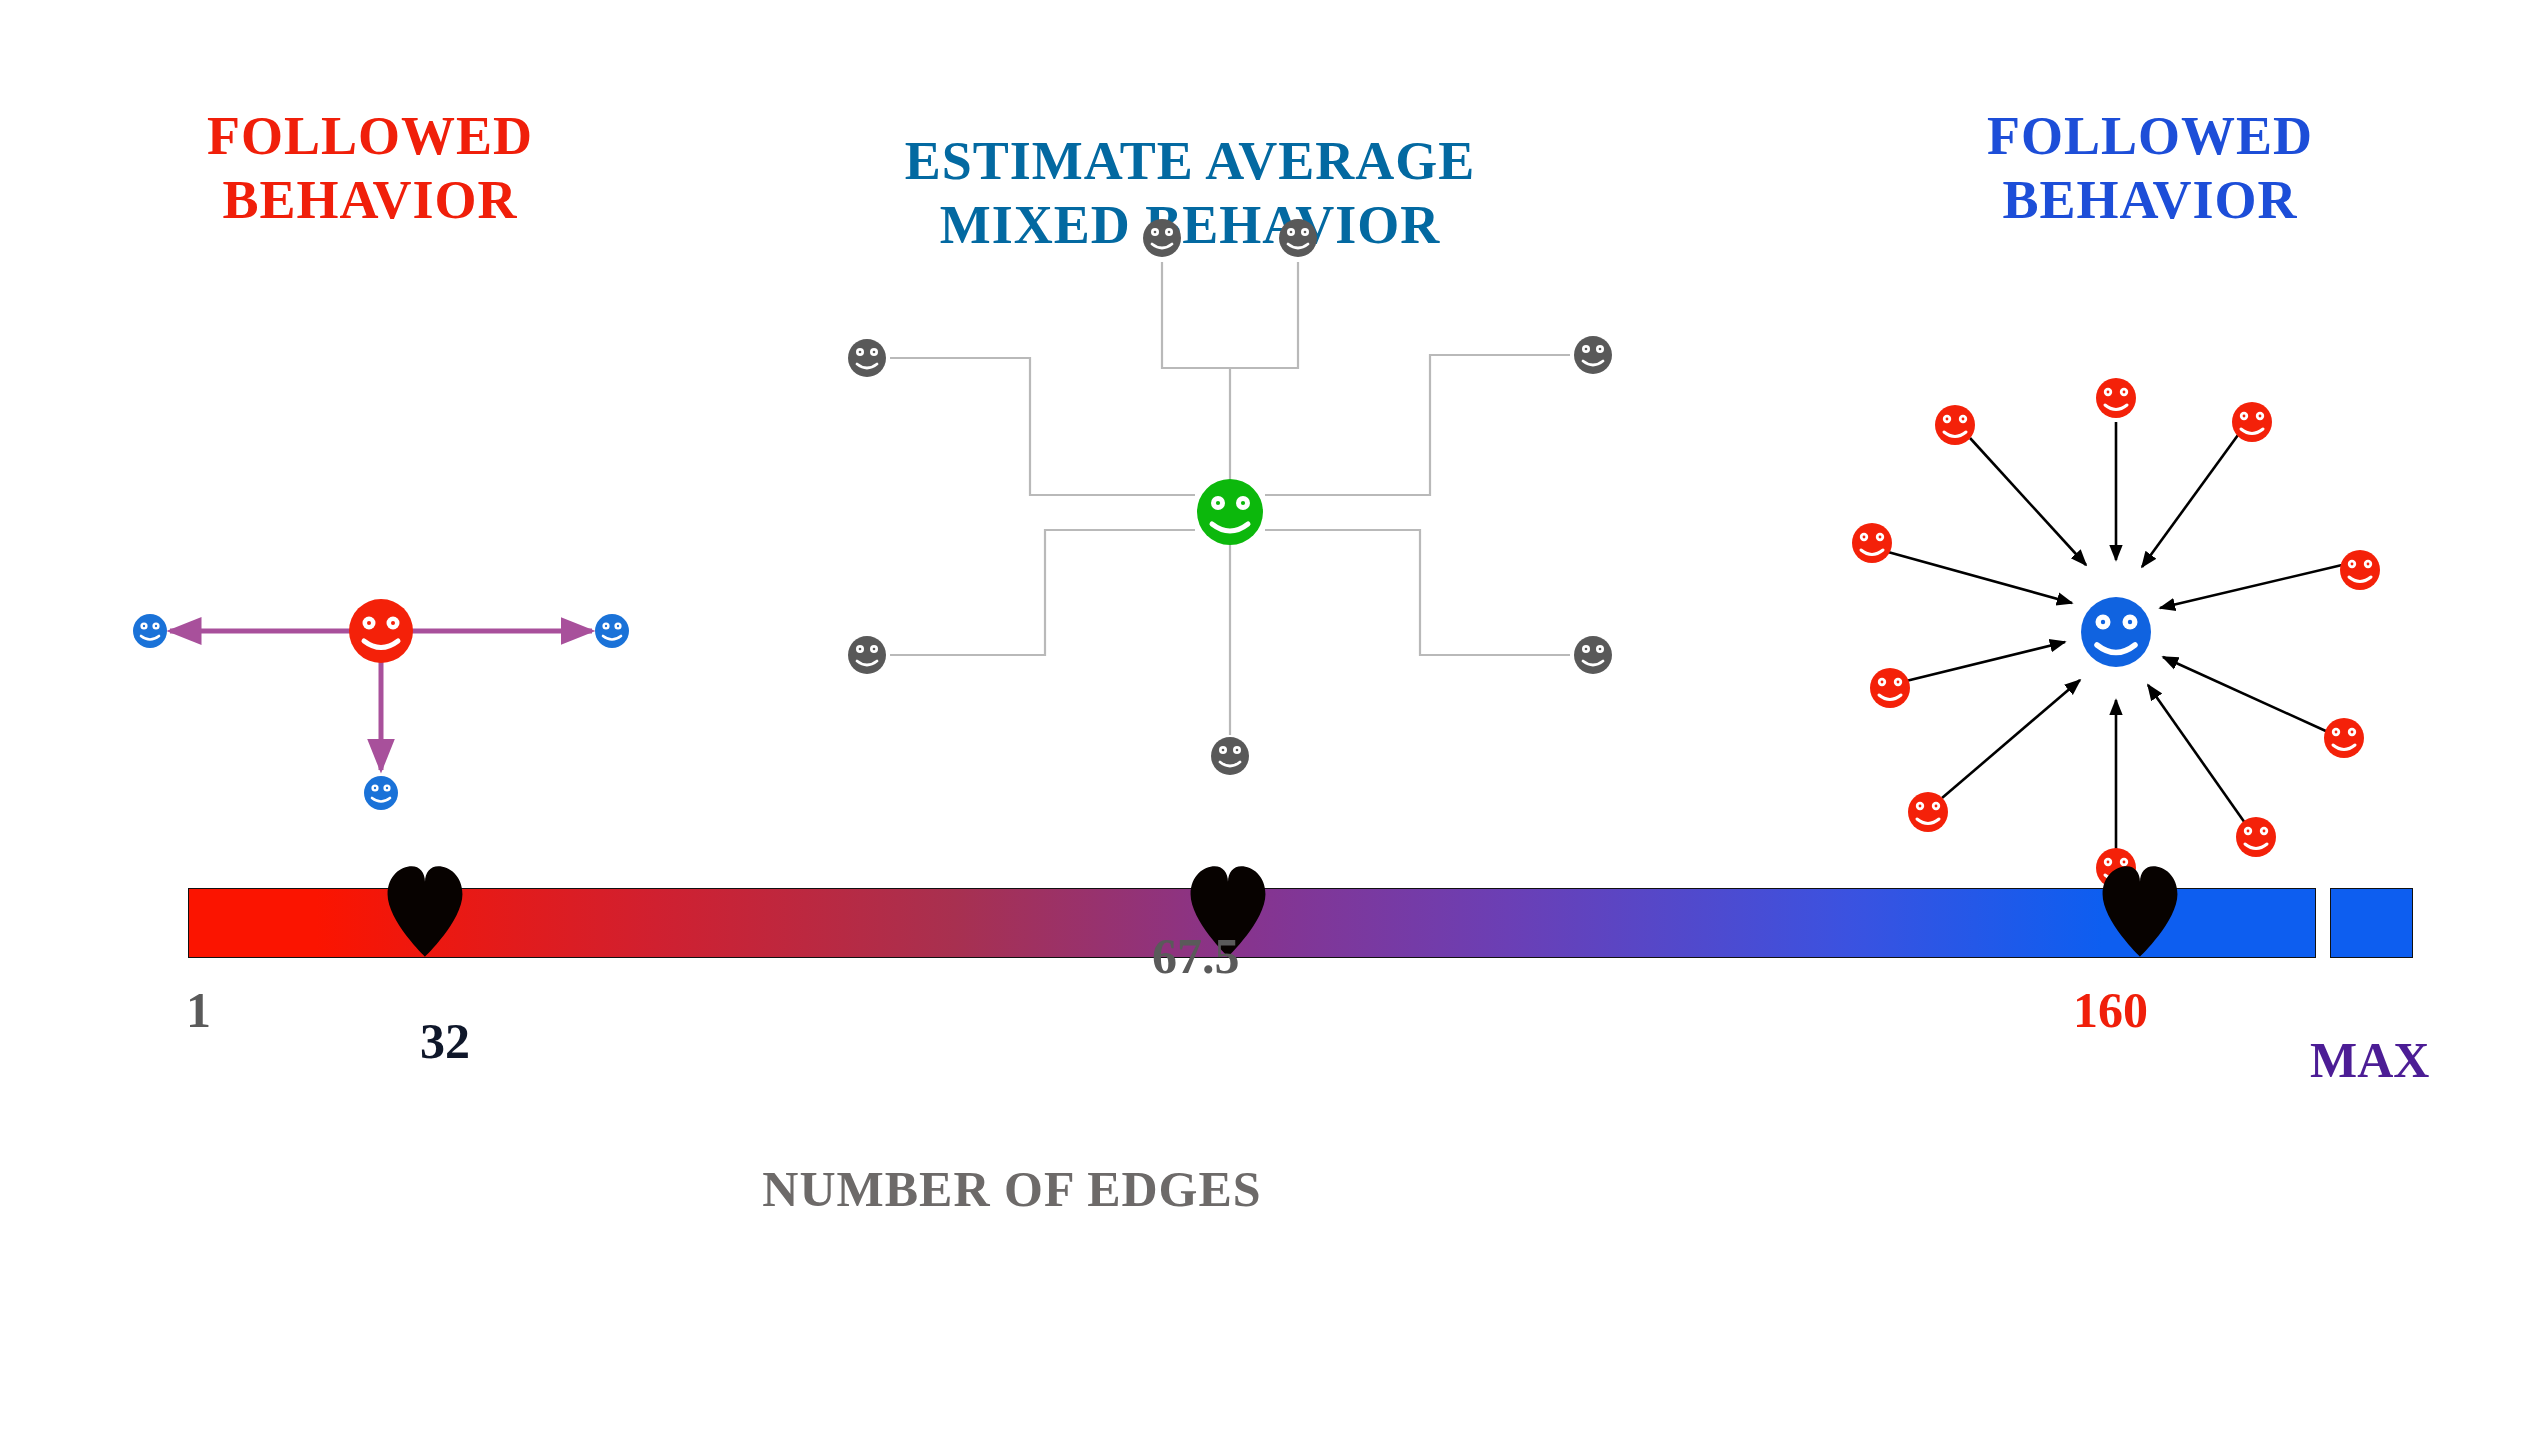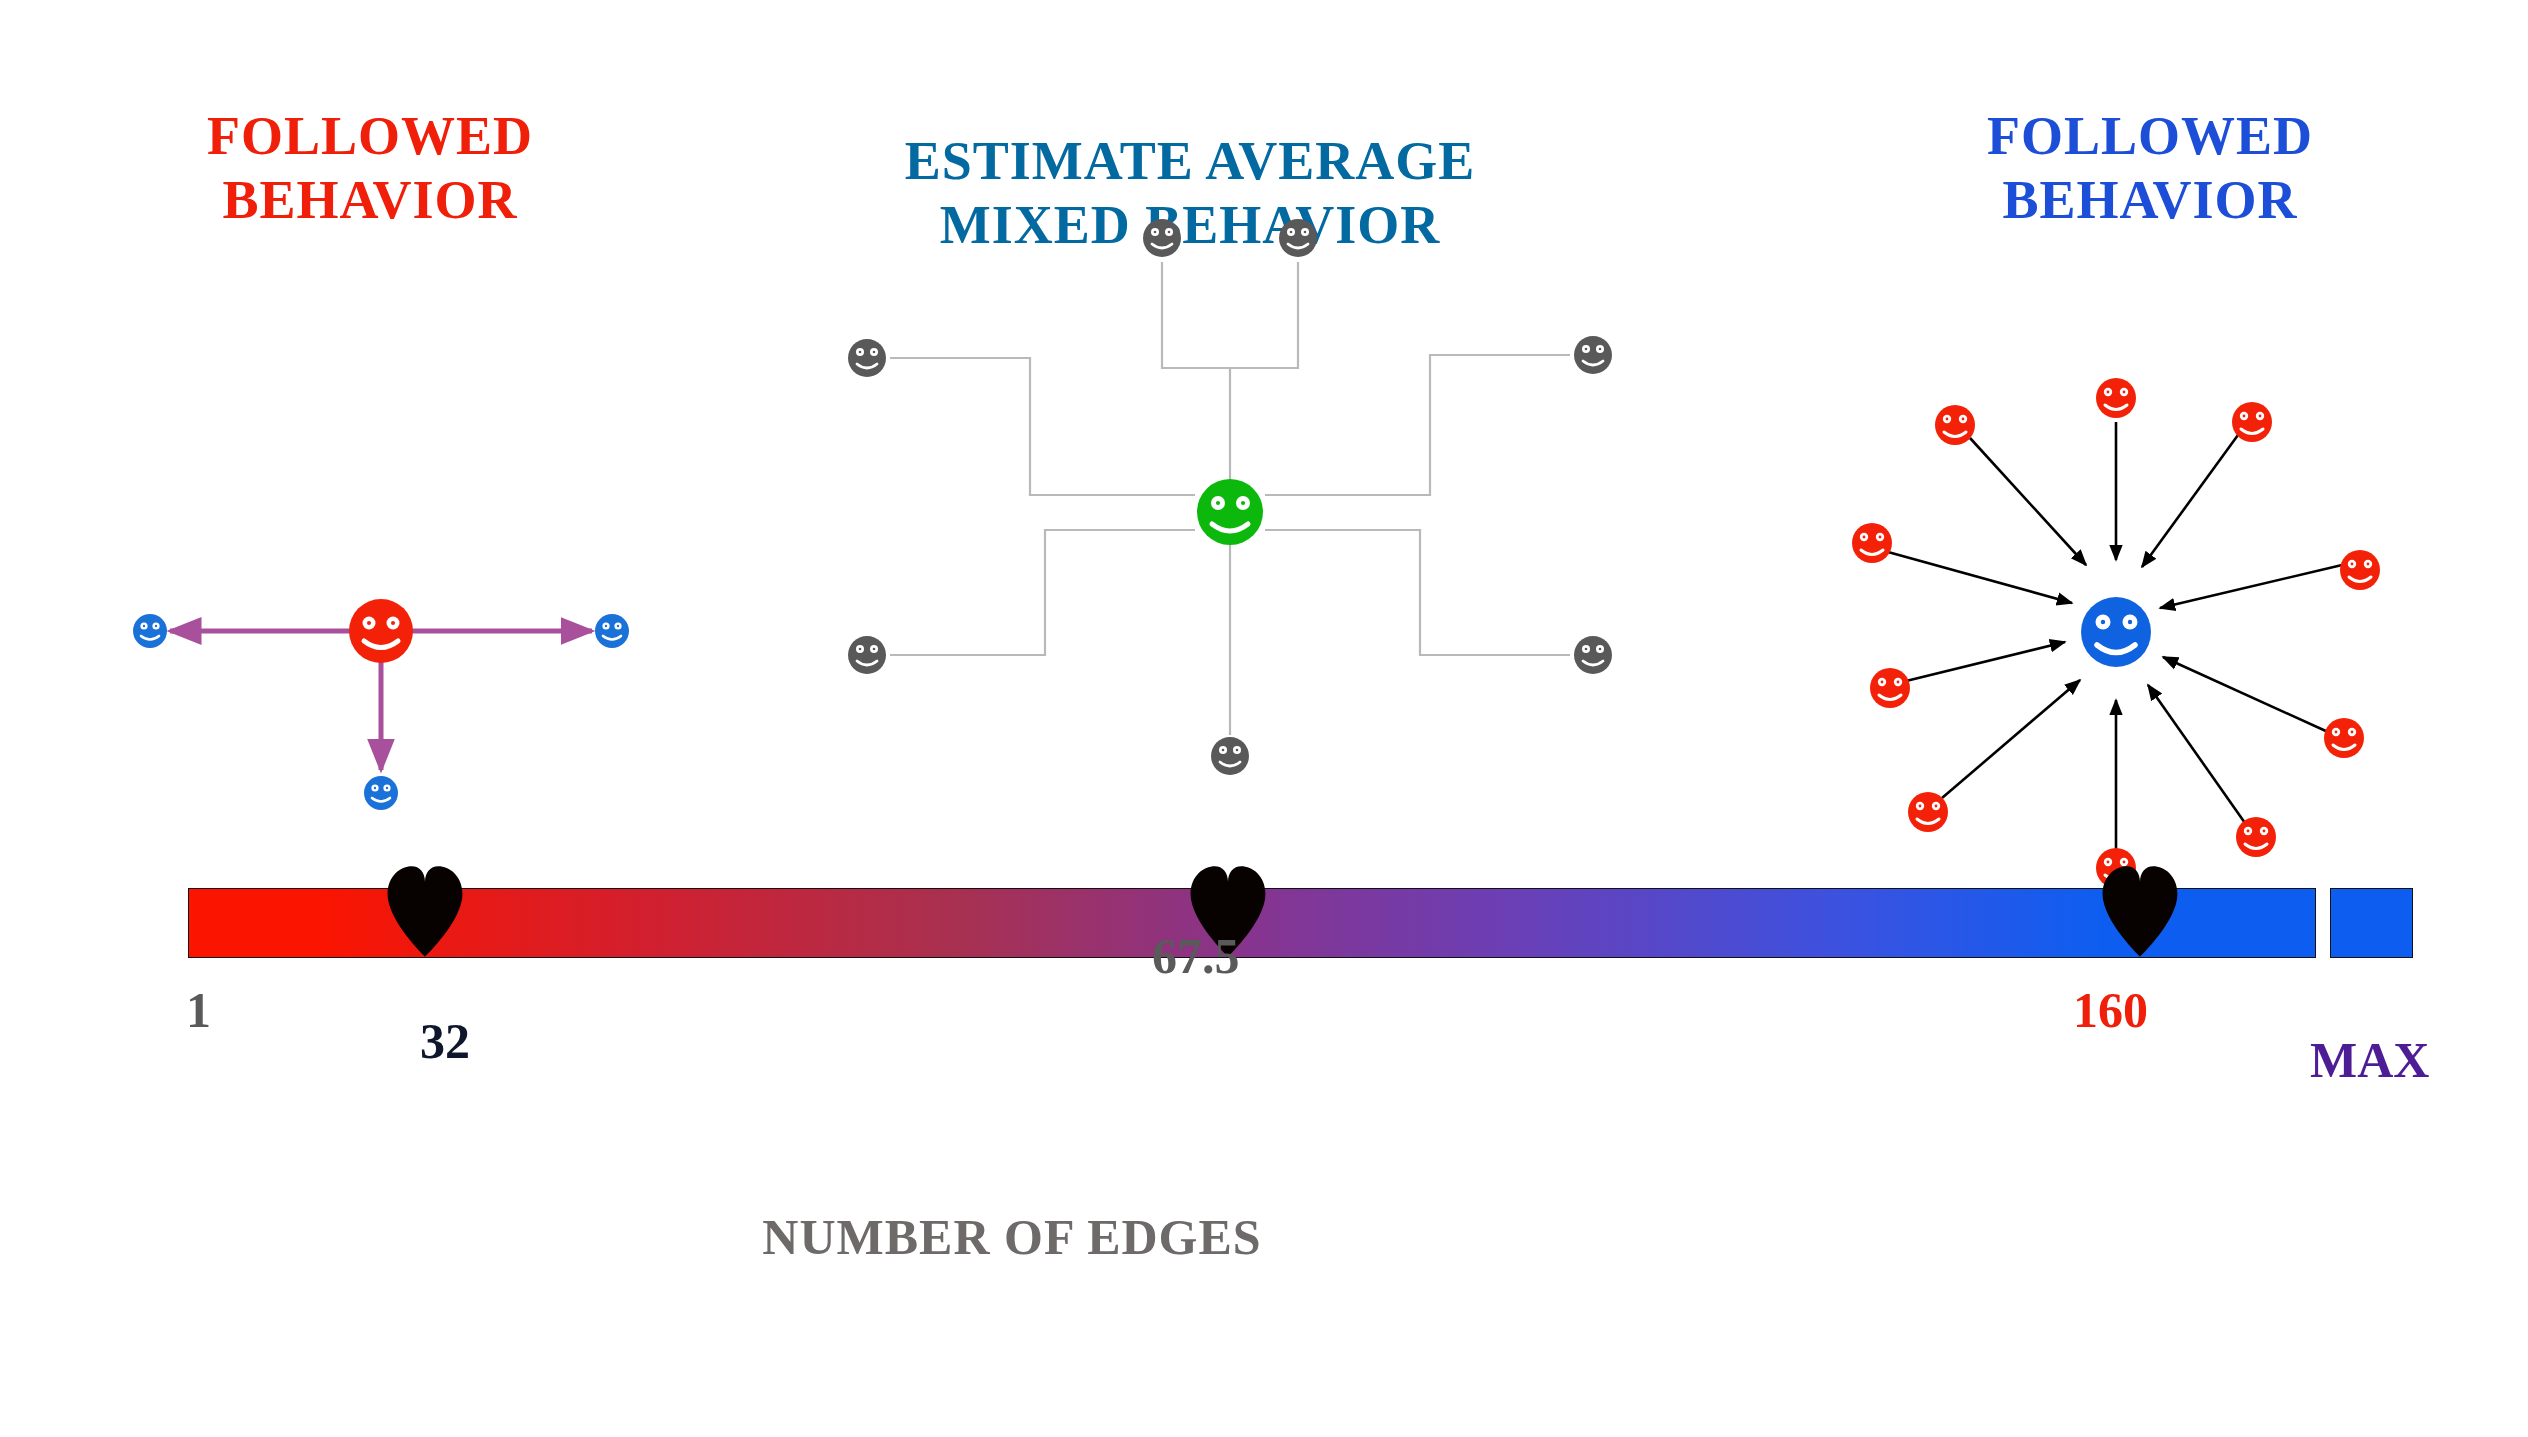--- a/index.html
+++ b/index.html
@@ -96,21 +96,20 @@
     left: 0;
     top: 1160px;
     width: 2024px;
     text-align: center;
     font-family: "Liberation Serif", "DejaVu Serif", serif;
     font-weight: bold;
     font-size: 50px;
     letter-spacing: 1px;
     color: #6d6a69;
     user-select: none;
-    margin-top: 48px;
   }
 
   
   .diagram {
     position: absolute;
     pointer-events: none;
   }
   #diagram-follower { left: 120px;  top: 540px; width: 620px;  height: 330px; }
   #diagram-mixed    { left: 900px;  top: 280px; width: 660px;  height: 600px; }
   #diagram-followed { left: 1820px; top: 360px; width: 620px;  height: 500px; }

